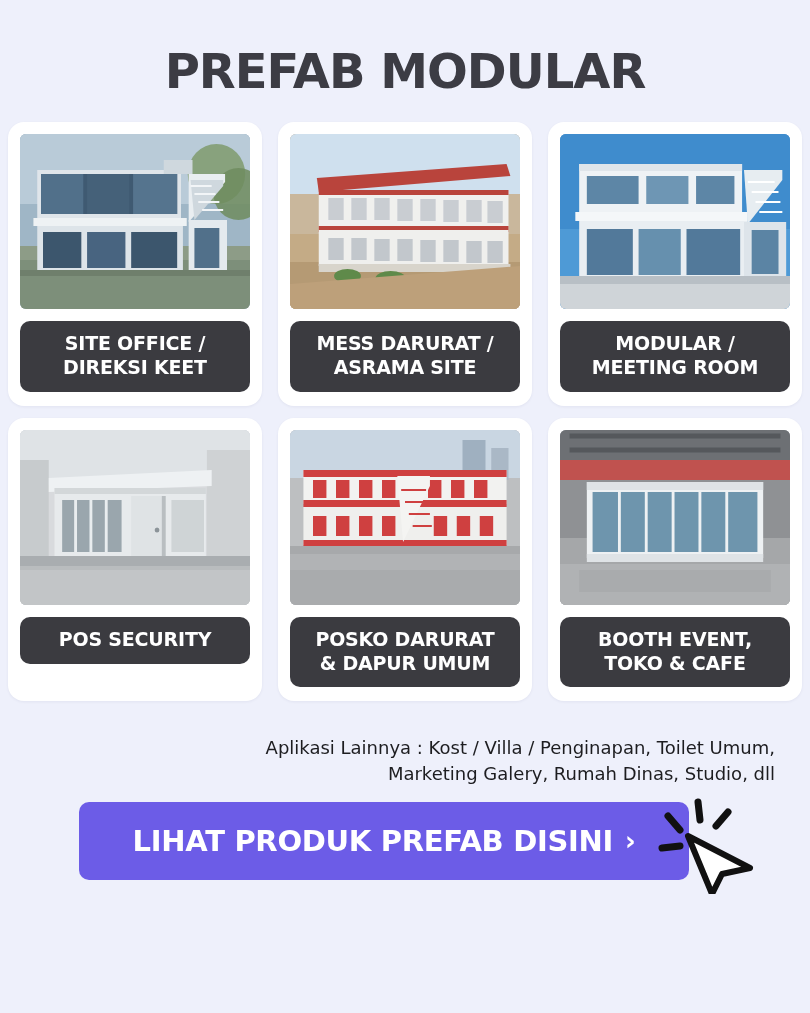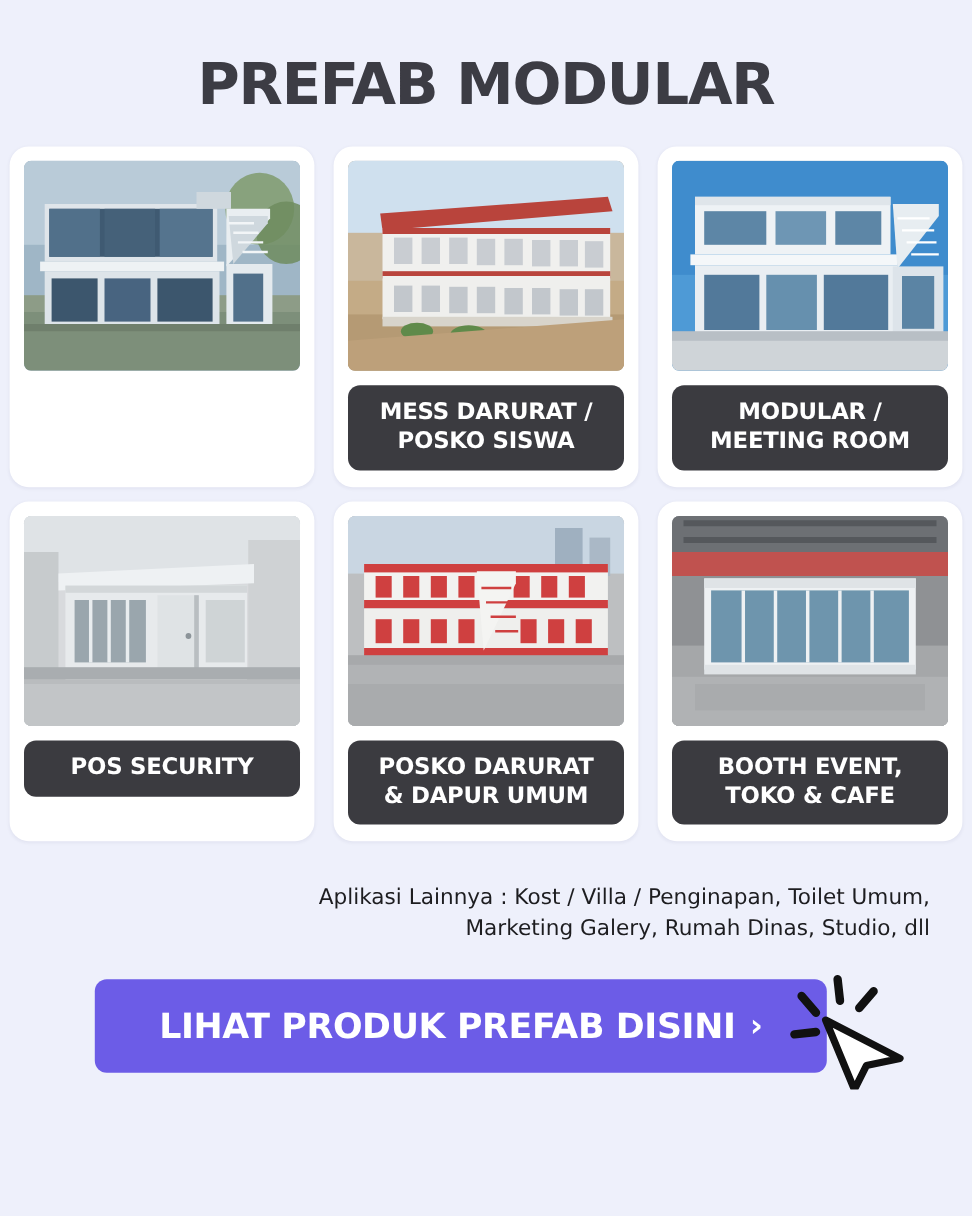--- a/index.html
+++ b/index.html
@@ -70,21 +70,21 @@
   .subtext {
     margin-top: 22px;
     width: 740px;
     text-align: right;
     font-size: 18px;
     line-height: 1.45;
     color: #1d1d20;
     font-family: "DejaVu Sans", sans-serif;
   }
   .cta-row {
-    margin-top: 28px;
+    margin-top: 14px;
     width: 810px;
     display: flex;
     align-items: flex-start;
     justify-content: center;
     position: relative;
   }
   .cta {
     width: 610px;
     height: 78px;
     background: #6c5ce7;
@@ -146,20 +146,24 @@
             <line x1="178" y1="52" x2="200" y2="52"></line>
             <line x1="182" y1="60" x2="204" y2="60"></line>
             <line x1="186" y1="68" x2="208" y2="68"></line>
             <line x1="190" y1="76" x2="212" y2="76"></line>
           </g>
           <rect x="176" y="86" width="40" height="52" fill="#e4eaee"></rect>
           <rect x="182" y="94" width="26" height="40" fill="#51708a"></rect>
           <rect x="0" y="136" width="240" height="6" fill="#6f7f6c"></rect>
         </svg>
       </div>
+      <div class="caption">
+        <span>SITE OFFICE /</span>
+        <span class="l2">DIREKSI KEET</span>
+      </div>
     </div>
 
     <div class="card">
       <div class="photo">
         <svg viewBox="0 0 240 175" preserveAspectRatio="none" aria-hidden="true">
           <rect x="0" y="0" width="240" height="175" fill="#c9b79c"></rect>
           <rect x="0" y="0" width="240" height="60" fill="#cfe0ee"></rect>
           <rect x="0" y="100" width="240" height="75" fill="#c4ab86"></rect>
           <rect x="0" y="128" width="240" height="47" fill="#b59a74"></rect>
           <polygon points="28,44 226,30 230,42 30,58" fill="#b9443c"></polygon>
@@ -192,21 +196,21 @@
             <ellipse cx="60" cy="142" rx="14" ry="7"></ellipse>
             <ellipse cx="105" cy="145" rx="16" ry="8"></ellipse>
             <ellipse cx="155" cy="147" rx="16" ry="8"></ellipse>
             <ellipse cx="205" cy="148" rx="16" ry="8"></ellipse>
           </g>
           <polygon points="0,150 240,132 240,175 0,175" fill="#bda07a"></polygon>
         </svg>
       </div>
       <div class="caption">
         <span>MESS DARURAT /</span>
-        <span class="l2">POSKO SISWA</span>
+        <span class="l2">ASRAMA SITE</span>
       </div>
     </div>
 
     <div class="card">
       <div class="photo">
         <svg viewBox="0 0 240 175" preserveAspectRatio="none" aria-hidden="true">
           <rect x="0" y="0" width="240" height="175" fill="#4e9ad6"></rect>
           <rect x="0" y="0" width="240" height="95" fill="#3f8ccd"></rect>
           <rect x="0" y="148" width="240" height="27" fill="#cfd4d8"></rect>
           <rect x="20" y="30" width="170" height="48" fill="#eef2f5"></rect>

